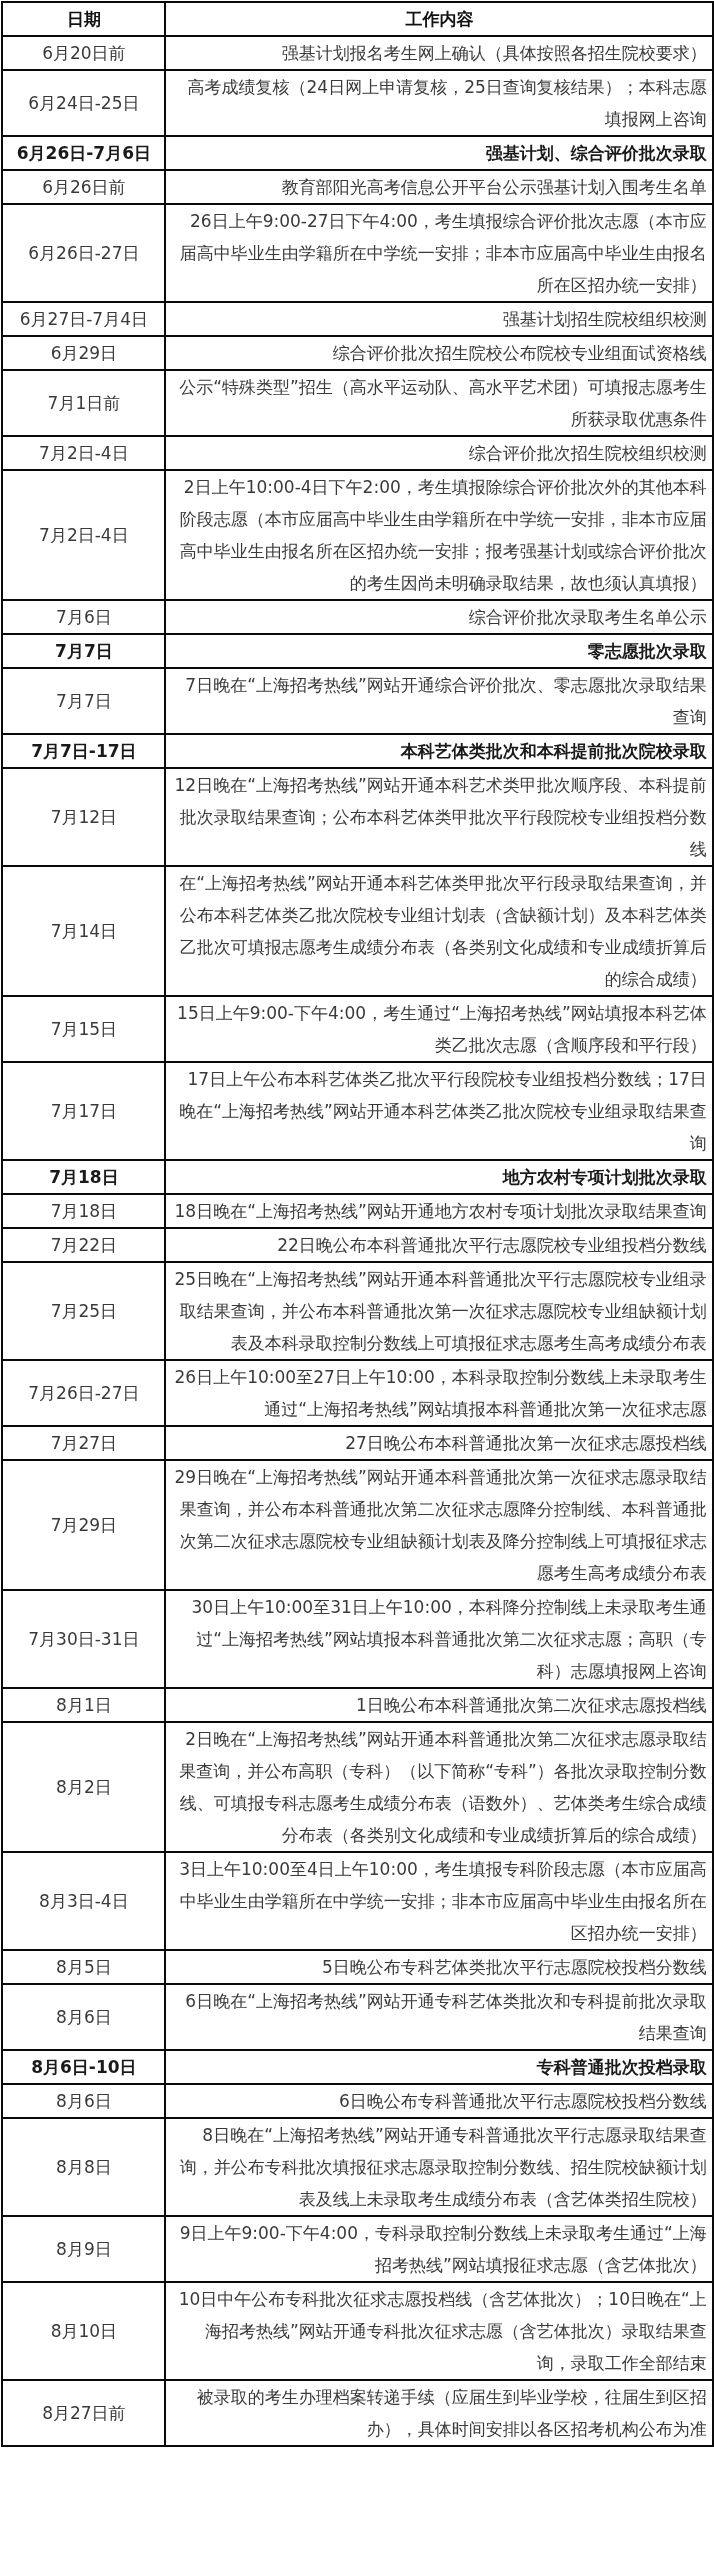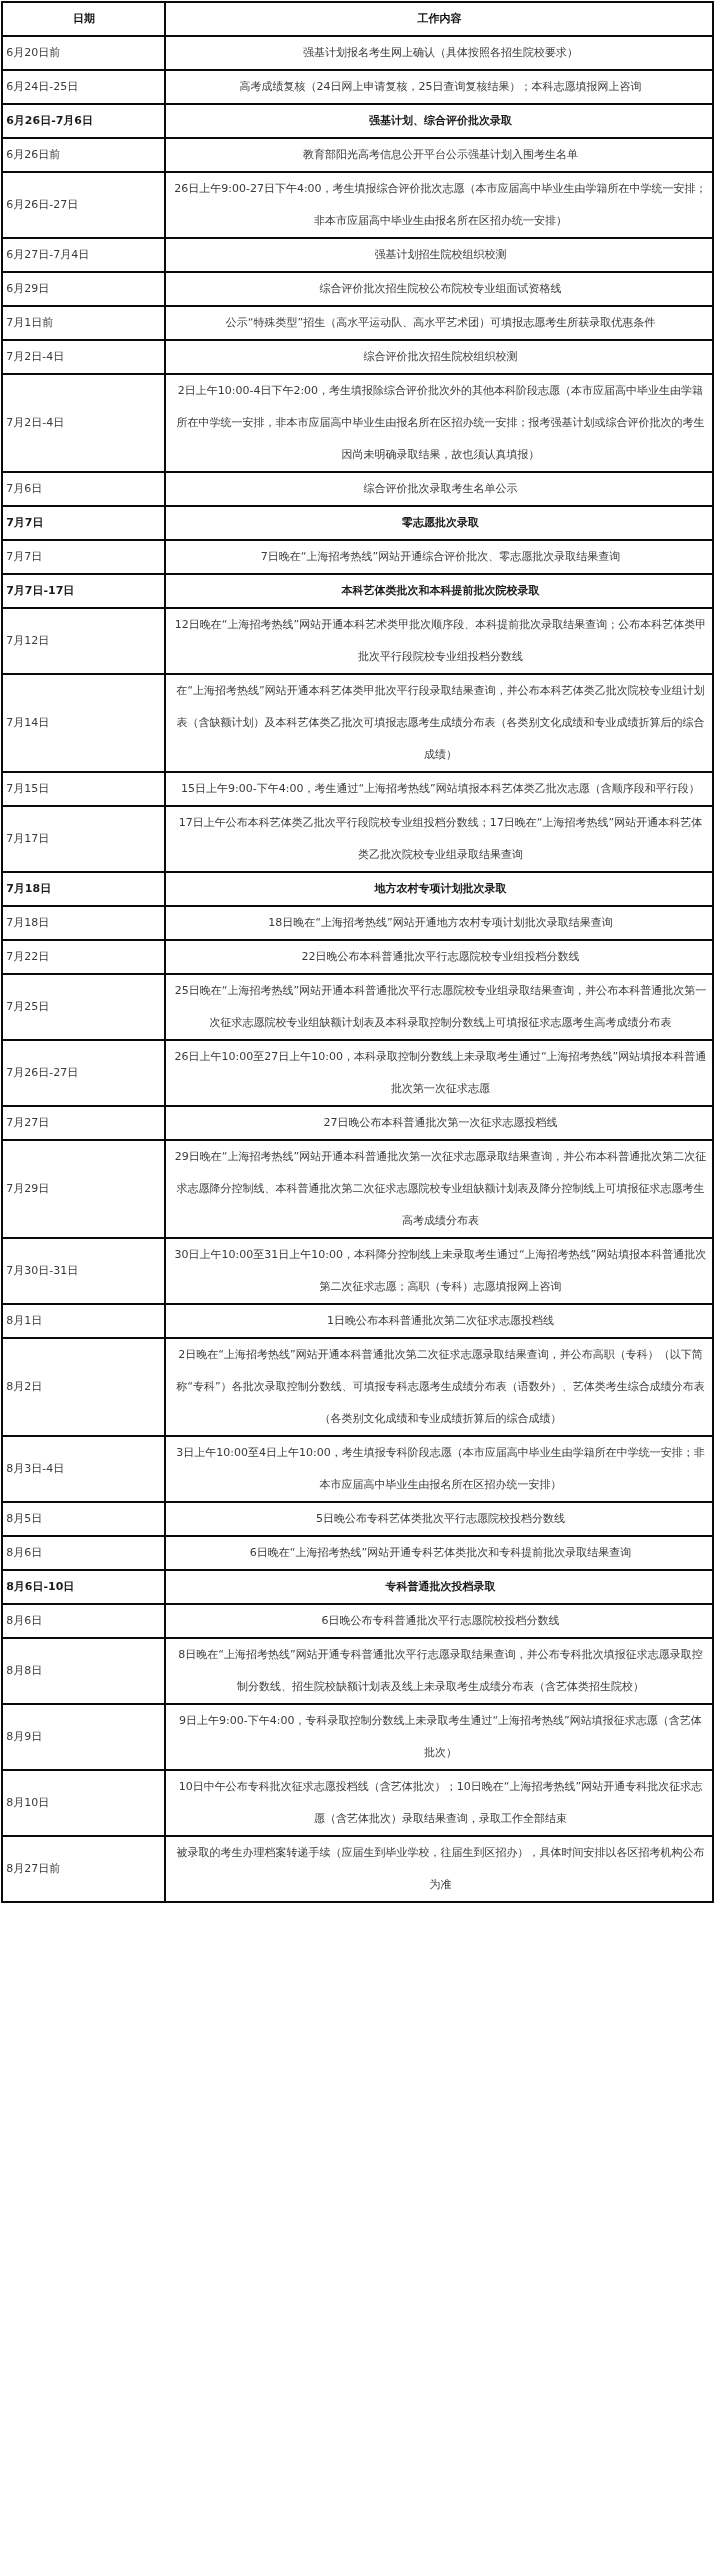--- a/index.html
+++ b/index.html
@@ -3,38 +3,38 @@
 <meta charset="utf-8">
 <style>
   html, body { margin: 0; padding: 0; background: #ffffff; }
   body { width: 715px; font-family: "DejaVu Sans", "Liberation Sans", sans-serif; }
   .wrap { padding: 1.4px 2.1px 2.8px 1.4px; }
   table.schedule {
     width: 711px;
     border-collapse: collapse;
     table-layout: fixed;
     color: #3a3a3a;
-    font-size: 11px;
+    font-size: 17px;
   }
   table.schedule col.c-date { width: 163px; }
   table.schedule col.c-work { width: 548px; }
   table.schedule th, table.schedule td {
     border: 2.1px solid #0a0a0a;
     line-height: 32px;
     vertical-align: middle;
   }
   table.schedule th {
     height: 32px;
     font-weight: bold;
     color: #111;
     text-align: center;
     padding: 0;
   }
-  td.date { padding: 0 2.8px; margin-left: 16px; }
-  td.work { text-align: center; padding: 0 5.6px 0 7.7px; word-break: break-all; }
+  td.date { text-align: center; padding: 0 2.8px; margin-left: 16px; }
+  td.work { text-align: right; padding: 0 5.6px 0 7.7px; word-break: break-all; }
   tr.phase td { font-weight: bold; color: #1a1a1a; }
 </style>
 </head>
 <body>
 
 <div class="wrap">
   <table class="schedule">
     <colgroup>
       <col class="c-date">
       <col class="c-work">

